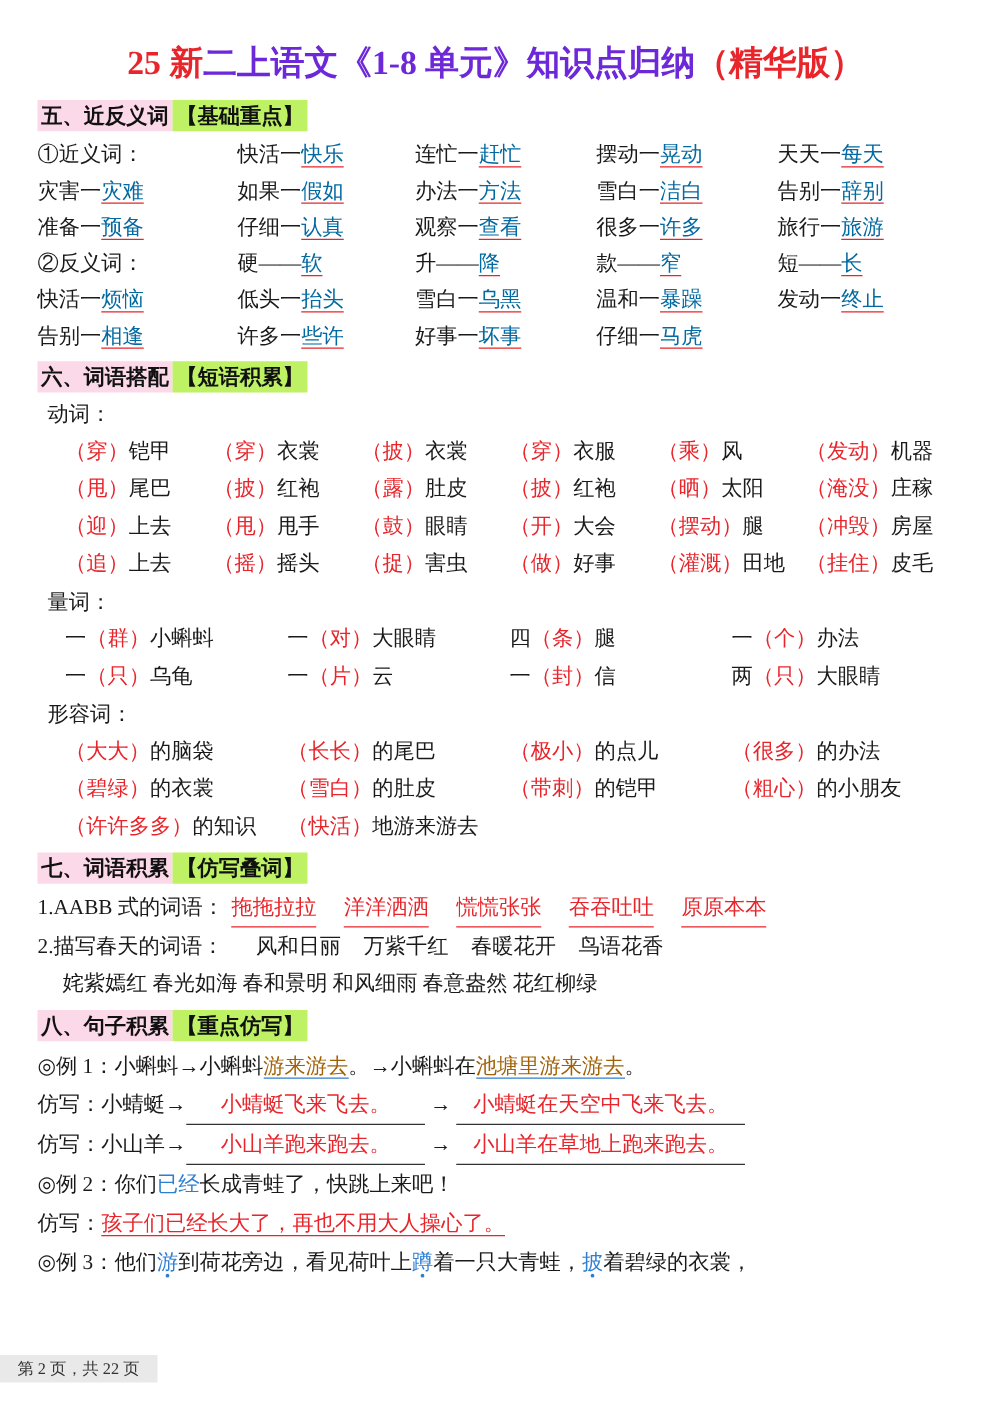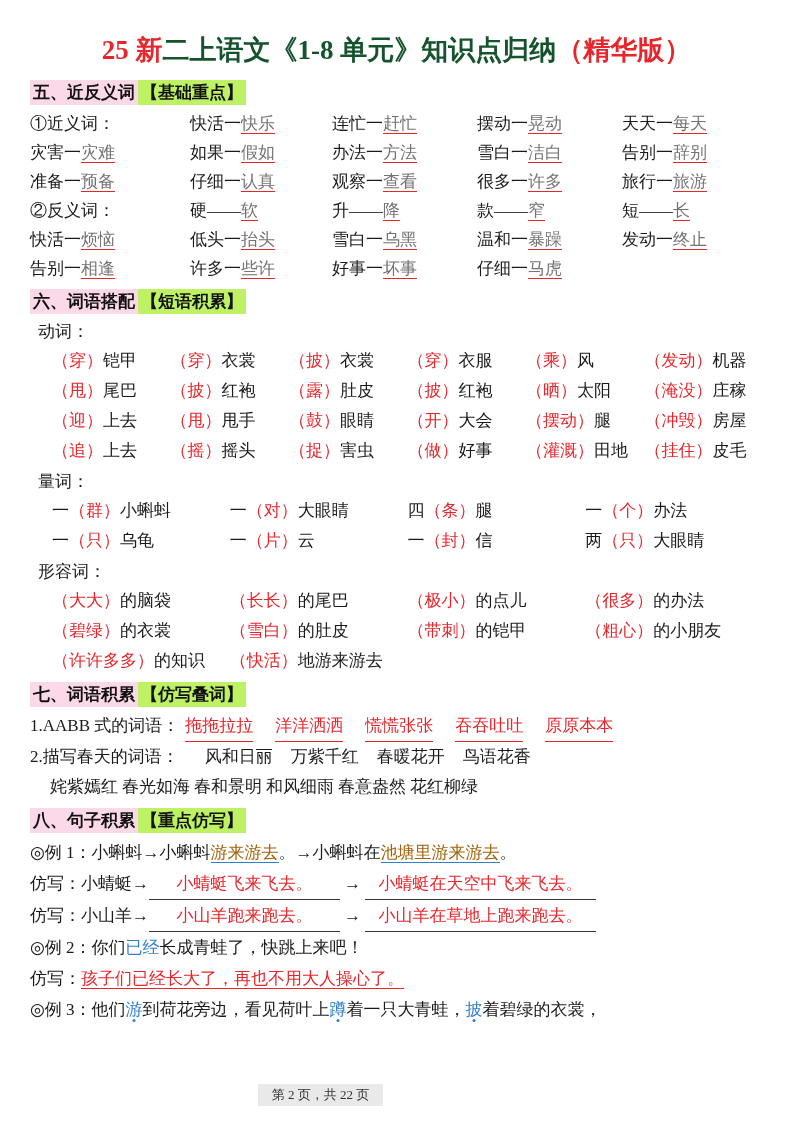--- a/index.html
+++ b/index.html
@@ -25,42 +25,42 @@
   
   .doc-title {
     text-align: center;
     font-size: 27px;
     font-weight: bold;
     letter-spacing: 0px;
     margin: 6px 0 12px 0;
     white-space: nowrap;
   }
   .t-red { color: #e8252b; }
-  .t-black { color: #14532d; }
+  .t-black { color: #6d28d9; }
 
   
   .sec-head {
     font-size: 17px;
     font-weight: bold;
     color: #111;
     margin: 6px 0 4px 0;
     display: flex;
     align-items: center;
   }
   .sec-num {
     background: #fde3ee;
     padding: 1px 3px;
   }
   .sec-tag {
     background: #bef264;
     padding: 1px 3px;
   }
   .sec-head.pink .sec-num { background: #fcd9e8; }
   .ul-red {
-    color: #737373;
+    color: #0369a1;
     border-bottom: 1.5px solid #e8252b;
     padding-bottom: 0px;
   }
 
   
   .syn-grid {
     display: grid;
     grid-template-columns: 160px 142px 145px 145px 140px;
     font-size: 17px;
     line-height: 29px;
@@ -159,21 +159,20 @@
     background: #2f7fd1;
     transform: translateX(-50%);
   }
 
   
   .footer {
     position: absolute;
     bottom: 16px;
     left: 0;
     width: 641px;
-    text-align: center;
     font-size: 13px;
     color: #333;
   }
   .footer .bar {
     display: inline-block;
     background: #e9e9e9;
     padding: 2px 14px;
   }
 </style>
 </head>

